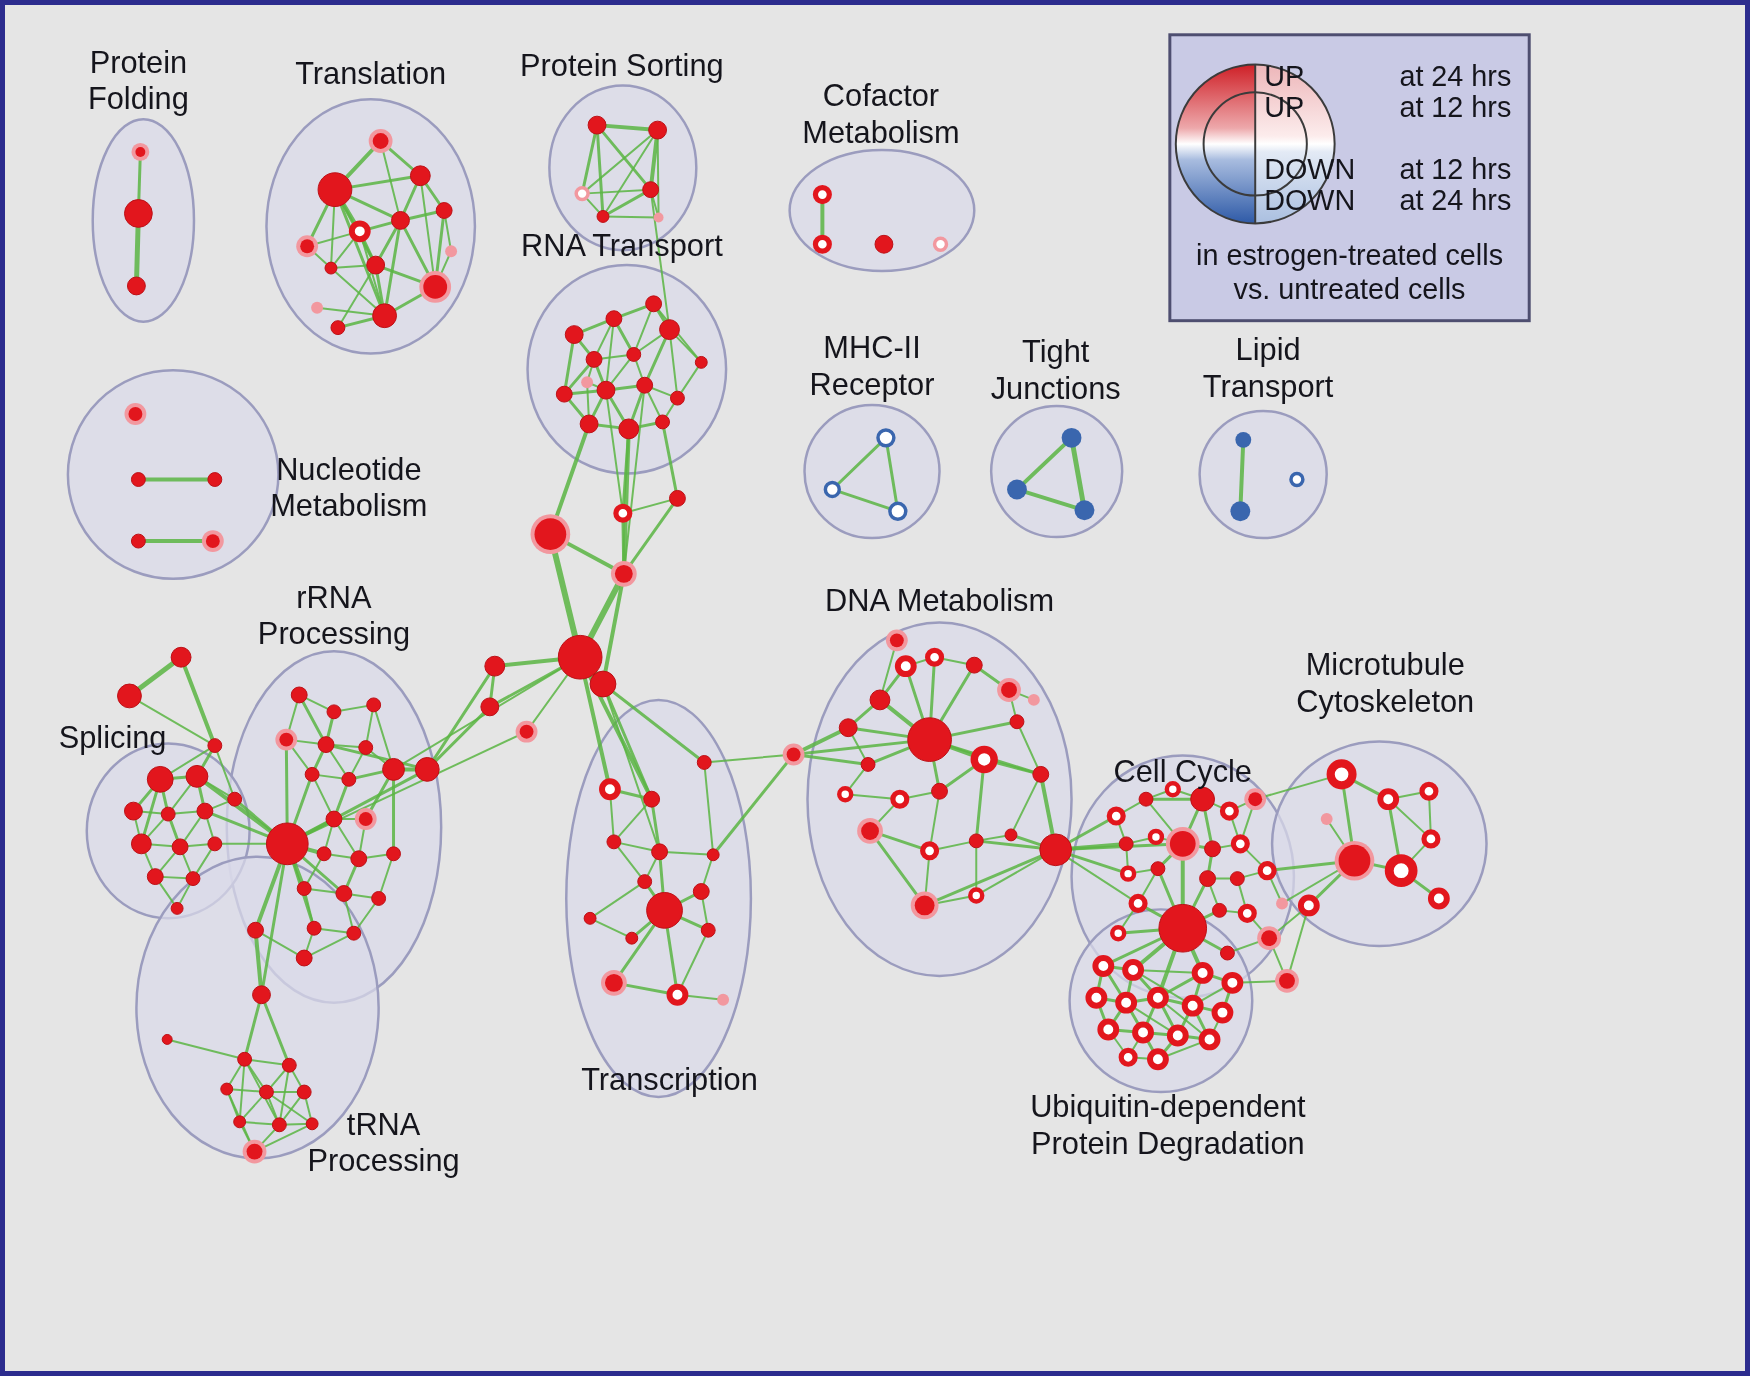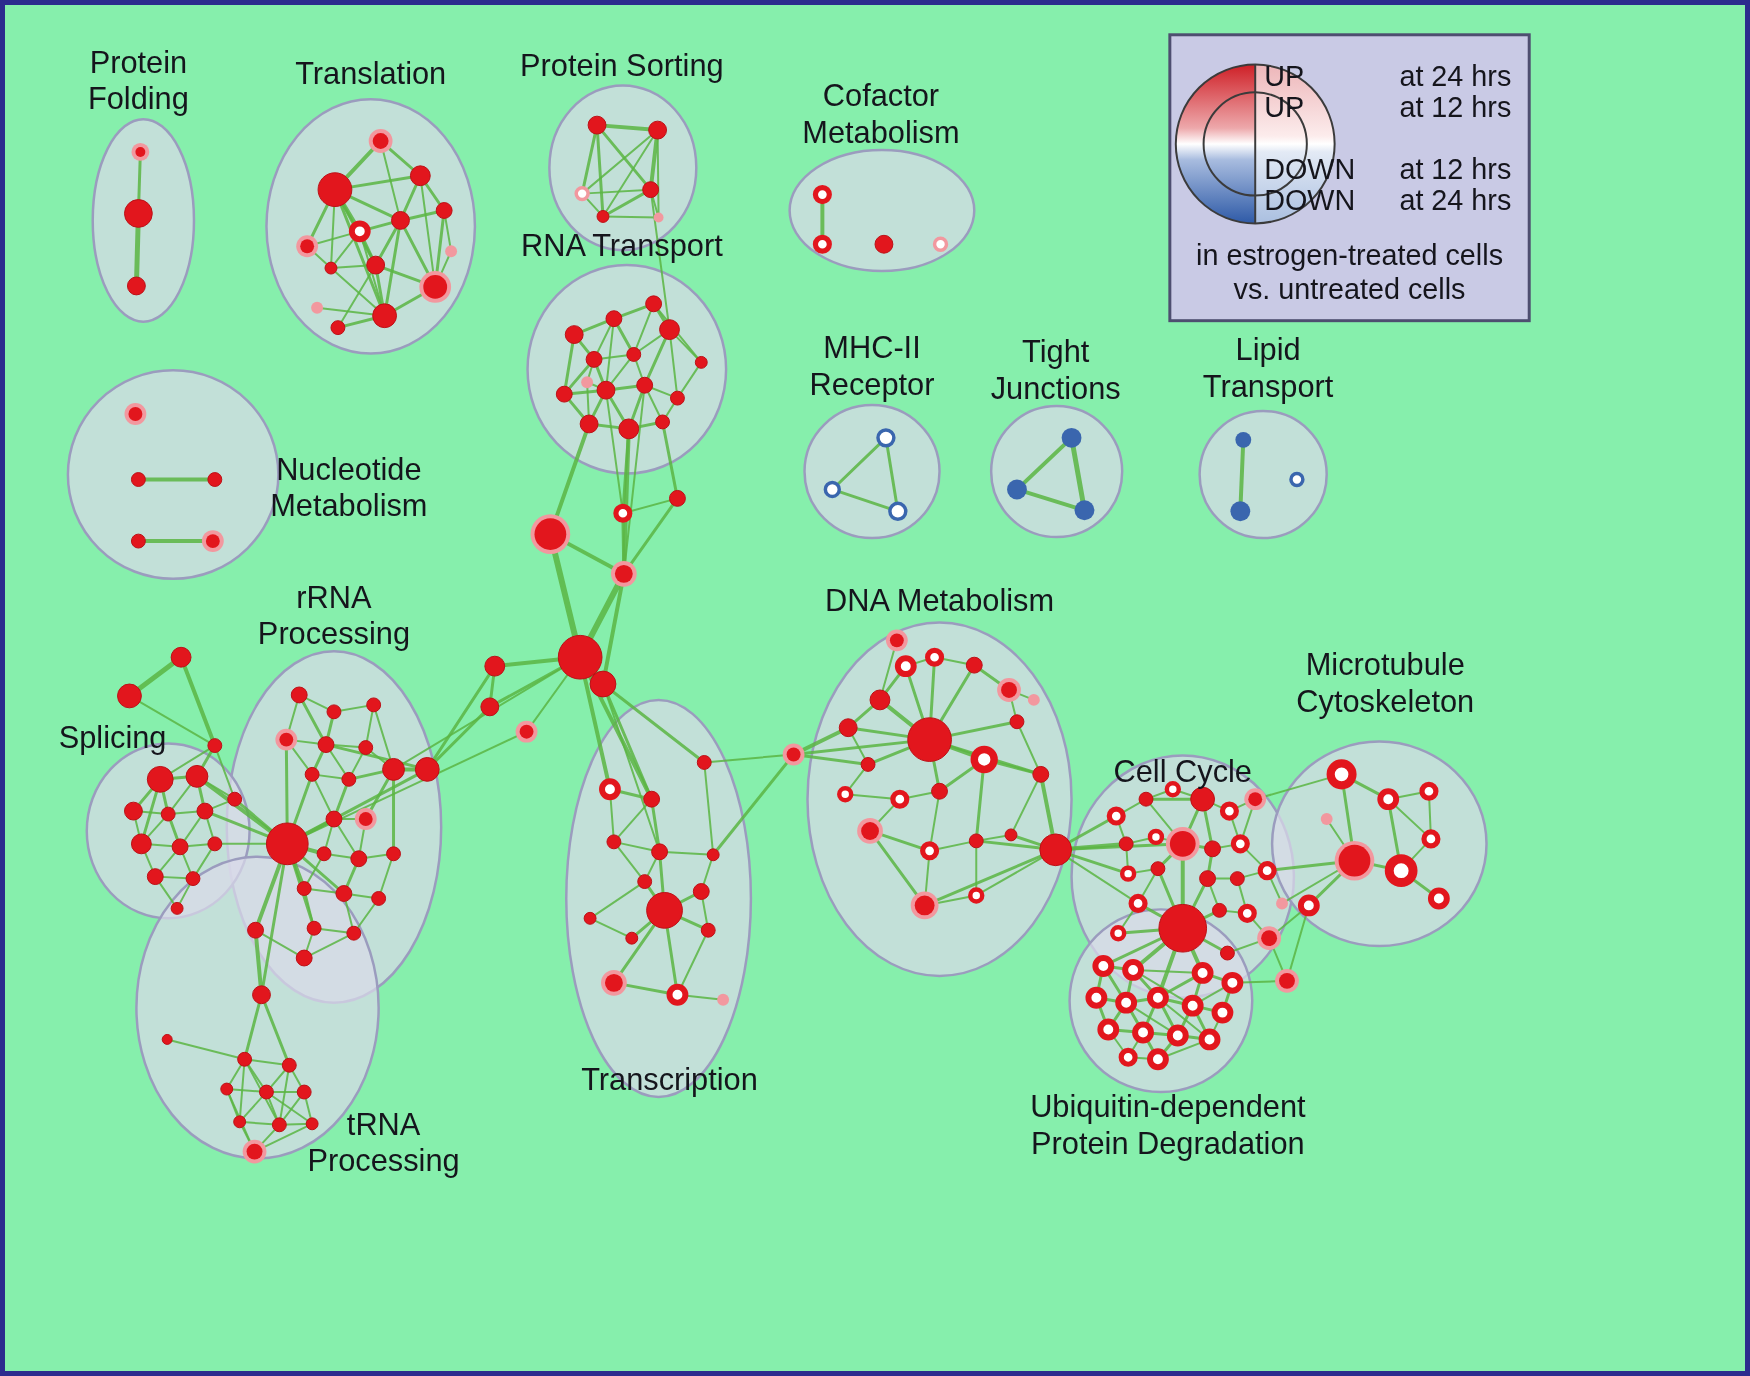--- a/index.html
+++ b/index.html
@@ -1,18 +1,18 @@
 <!DOCTYPE html>
 <html><head>
 <meta charset="utf-8">
 <style>
   html,body{margin:0;padding:0;background:#9a9ab8;}
   .page{
     width:1750px;height:1376px;box-sizing:border-box;position:relative;
-    background:#86efac;border:5px solid #2c2c8e;overflow:hidden;
+    background:#e5e5e5;border:5px solid #2c2c8e;overflow:hidden;
     font-family:"Liberation Sans", sans-serif;
   }
   svg{display:block;width:100%;height:100%;}
   .lg-t{font-family:"Liberation Sans", sans-serif;font-size:29px;fill:#15151c;}
   .lg-cap{font-family:"Liberation Sans", sans-serif;font-size:29px;fill:#15151c;}
 </style>
 </head>
 <body>
 
 <div class="page">

